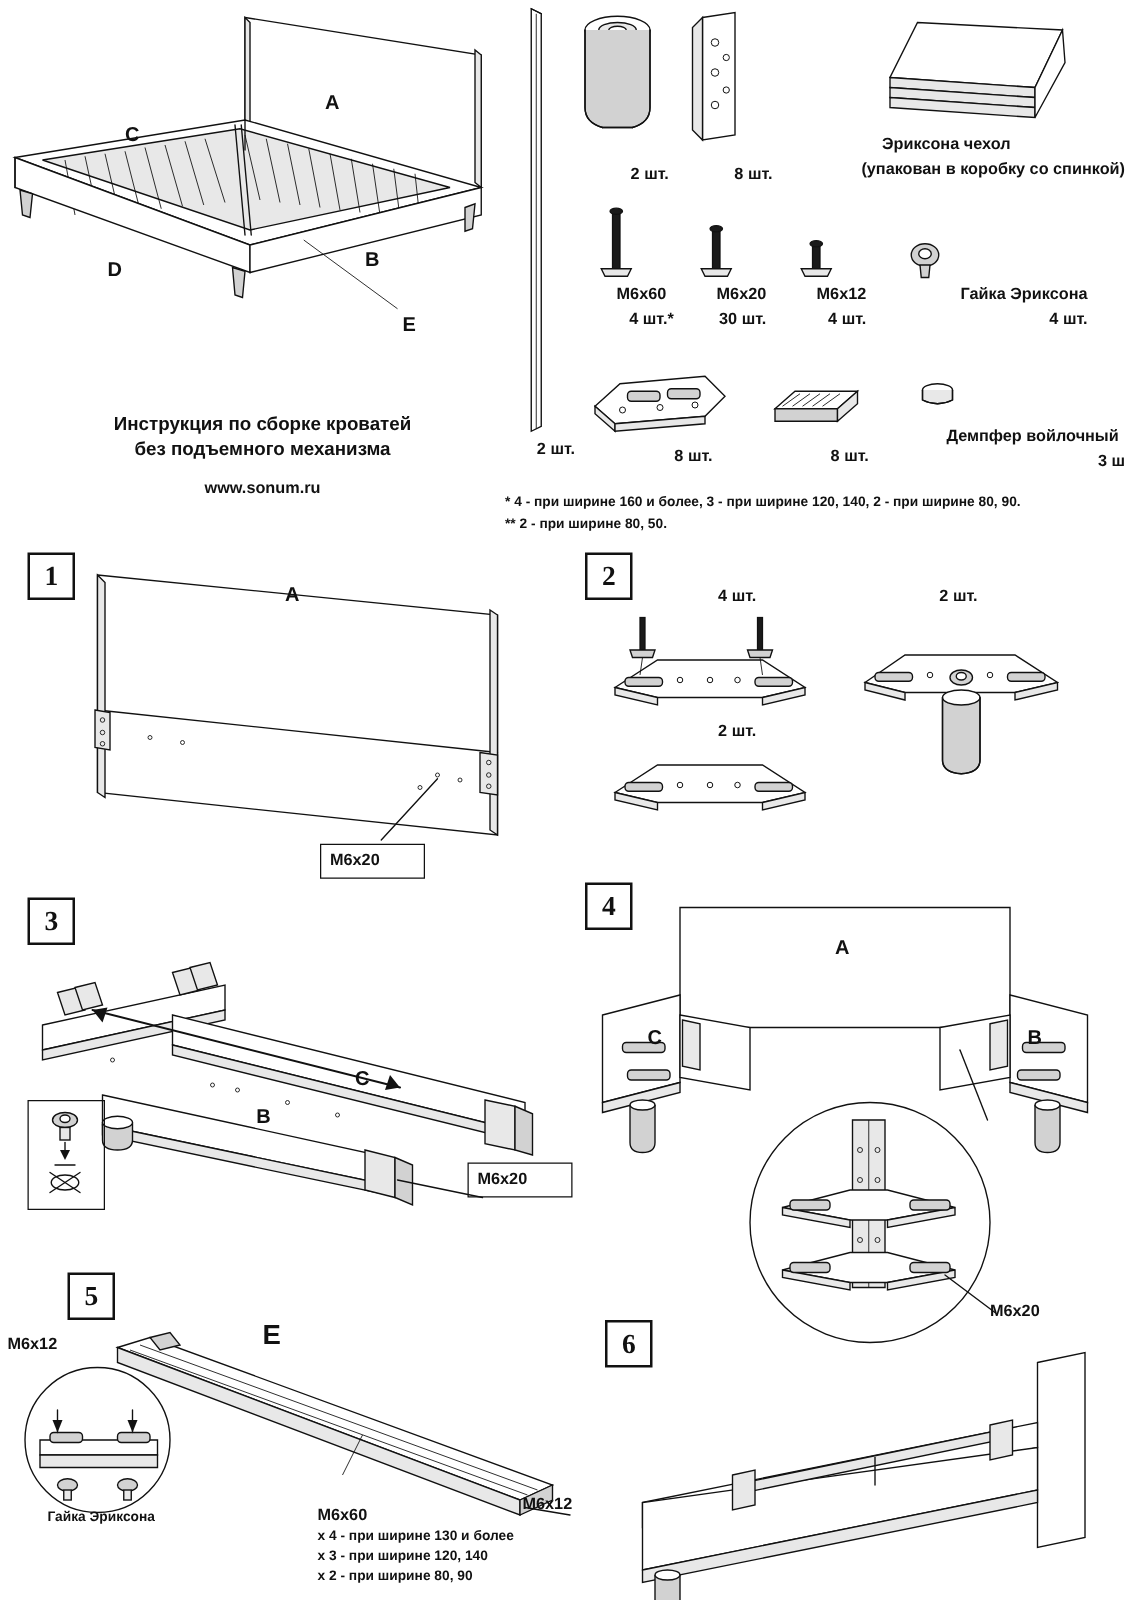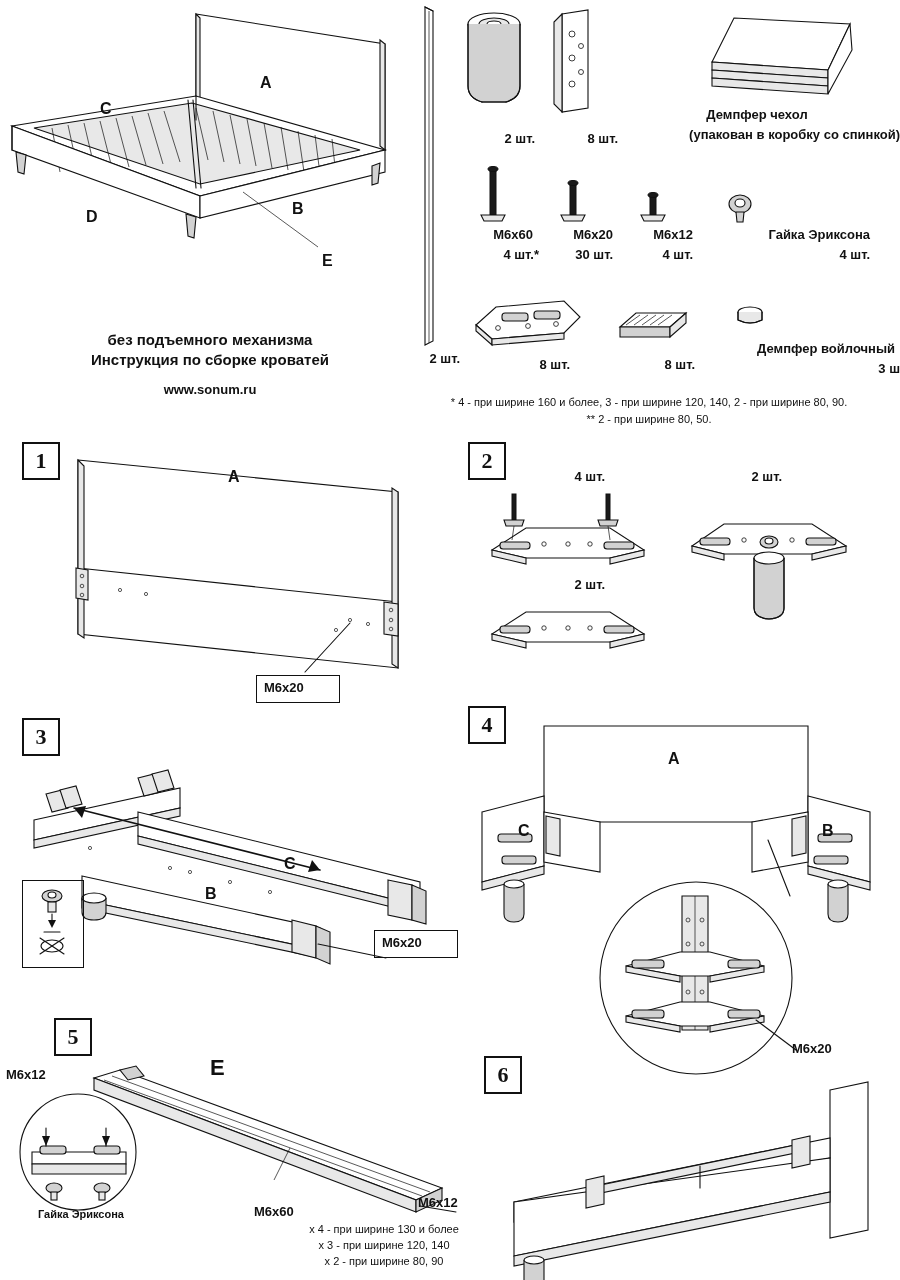--- a/index.html
+++ b/index.html
@@ -6,21 +6,21 @@
   body{width:900px;height:1280px;position:relative;font-family:"Liberation Sans",sans-serif;color:#111;overflow:hidden;}
   .abs{position:absolute;}
   .ctr{text-align:right;}
   .lbl{font-size:13px;font-weight:bold;line-height:1.15;}
   .small{font-size:11px;font-weight:bold;line-height:1.25;}
   .title{font-size:15px;font-weight:bold;line-height:1.35;text-align:center;}
   .url{font-size:13px;font-weight:bold;text-align:center;}
   .stepnum{width:34px;height:34px;border:2px solid #111;display:flex;align-items:center;justify-content:center;
            font-size:22px;font-weight:bold;font-family:"Liberation Serif",serif;}
   .partletter{font-size:16px;font-weight:bold;}
-  .note{font-size:11px;font-weight:normal;line-height:1.45;text-align:center;}
+  .note{font-size:11px;font-weight:bold;line-height:1.45;}
   svg{display:block;overflow:visible;}
   .ln{fill:none;stroke:#111;stroke-width:1.1;stroke-linejoin:round;stroke-linecap:round;}
   .ln2{fill:none;stroke:#111;stroke-width:1.6;stroke-linejoin:round;stroke-linecap:round;}
   .thin{fill:none;stroke:#111;stroke-width:0.7;}
   .fillw{fill:#ffffff;stroke:#111;stroke-width:1.1;}
   .fillg{fill:#e8e8e8;stroke:#111;stroke-width:1.1;}
   .fillgg{fill:#d2d2d2;stroke:#111;stroke-width:1.1;}
   .fillk{fill:#1a1a1a;stroke:#111;stroke-width:1;}
   .dot{fill:#ffffff;stroke:#111;stroke-width:0.8;}
 </style>
@@ -75,22 +75,22 @@
 
   </svg>
 </div>
 <div class="abs partletter" style="left:260px;top:74px;">A</div>
 <div class="abs partletter" style="left:100px;top:100px;">C</div>
 <div class="abs partletter" style="left:86px;top:208px;">D</div>
 <div class="abs partletter" style="left:292px;top:200px;">B</div>
 <div class="abs partletter" style="left:322px;top:252px;">E</div>
 
 <div class="abs title" style="left:50px;top:330px;width:320px;">
+  <div>Инструкция по сборке кроватей</div>
   <div>без подъемного механизма</div>
-  <div>Инструкция по сборке кроватей</div>
 </div>
 <div class="abs url" style="left:50px;top:382px;width:320px;">www.sonum.ru</div>
 
 <div class="abs" style="left:415px;top:5px;width:30px;height:345px;">
   <svg width="30" height="345" viewBox="0 0 30 345">
     <polygon class="fillw" points="10,2 18,6 18,336 10,340"></polygon>
     <line class="thin" x1="14" y1="6" x2="14" y2="338"></line>
     <path class="ln" d="M10,2 L18,6"></path>
   </svg>
 </div>
@@ -124,21 +124,21 @@
 
 <div class="abs" style="left:700px;top:10px;width:170px;height:100px;">
   <svg width="170" height="100" viewBox="0 0 170 100">
     <polygon class="fillw" points="34,8 150,14 128,60 12,52"></polygon>
     <polygon class="fillg" points="12,52 128,60 128,68 12,60"></polygon>
     <polygon class="fillg" points="12,60 128,68 128,76 12,68"></polygon>
     <polygon class="fillg" points="12,68 128,76 128,84 12,76"></polygon>
     <polygon class="fillw" points="150,14 128,60 128,84 152,40"></polygon>
   </svg>
 </div>
-<div class="abs lbl" style="left:632px;top:108px;width:250px;text-align:center;">Демпфер чехол</div>
+<div class="abs lbl" style="left:632px;top:108px;width:250px;text-align:center;">Эриксона чехол</div>
 <div class="abs lbl" style="left:640px;top:128px;width:260px;text-align:right;">(упакован в коробку со спинкой)</div>
 
 <div class="abs" style="left:468px;top:165px;width:50px;height:60px;">
   <svg width="50" height="60" viewBox="0 0 50 60">
     <rect class="fillk" x="22" y="4" width="6" height="46"></rect>
     <ellipse class="fillk" cx="25" cy="4" rx="5" ry="2.5"></ellipse>
     <polygon class="fillg" points="13,50 37,50 34,56 16,56"></polygon>
   </svg>
 </div>
 <div class="abs lbl ctr" style="left:455px;top:228px;width:78px;">M6x60</div>

